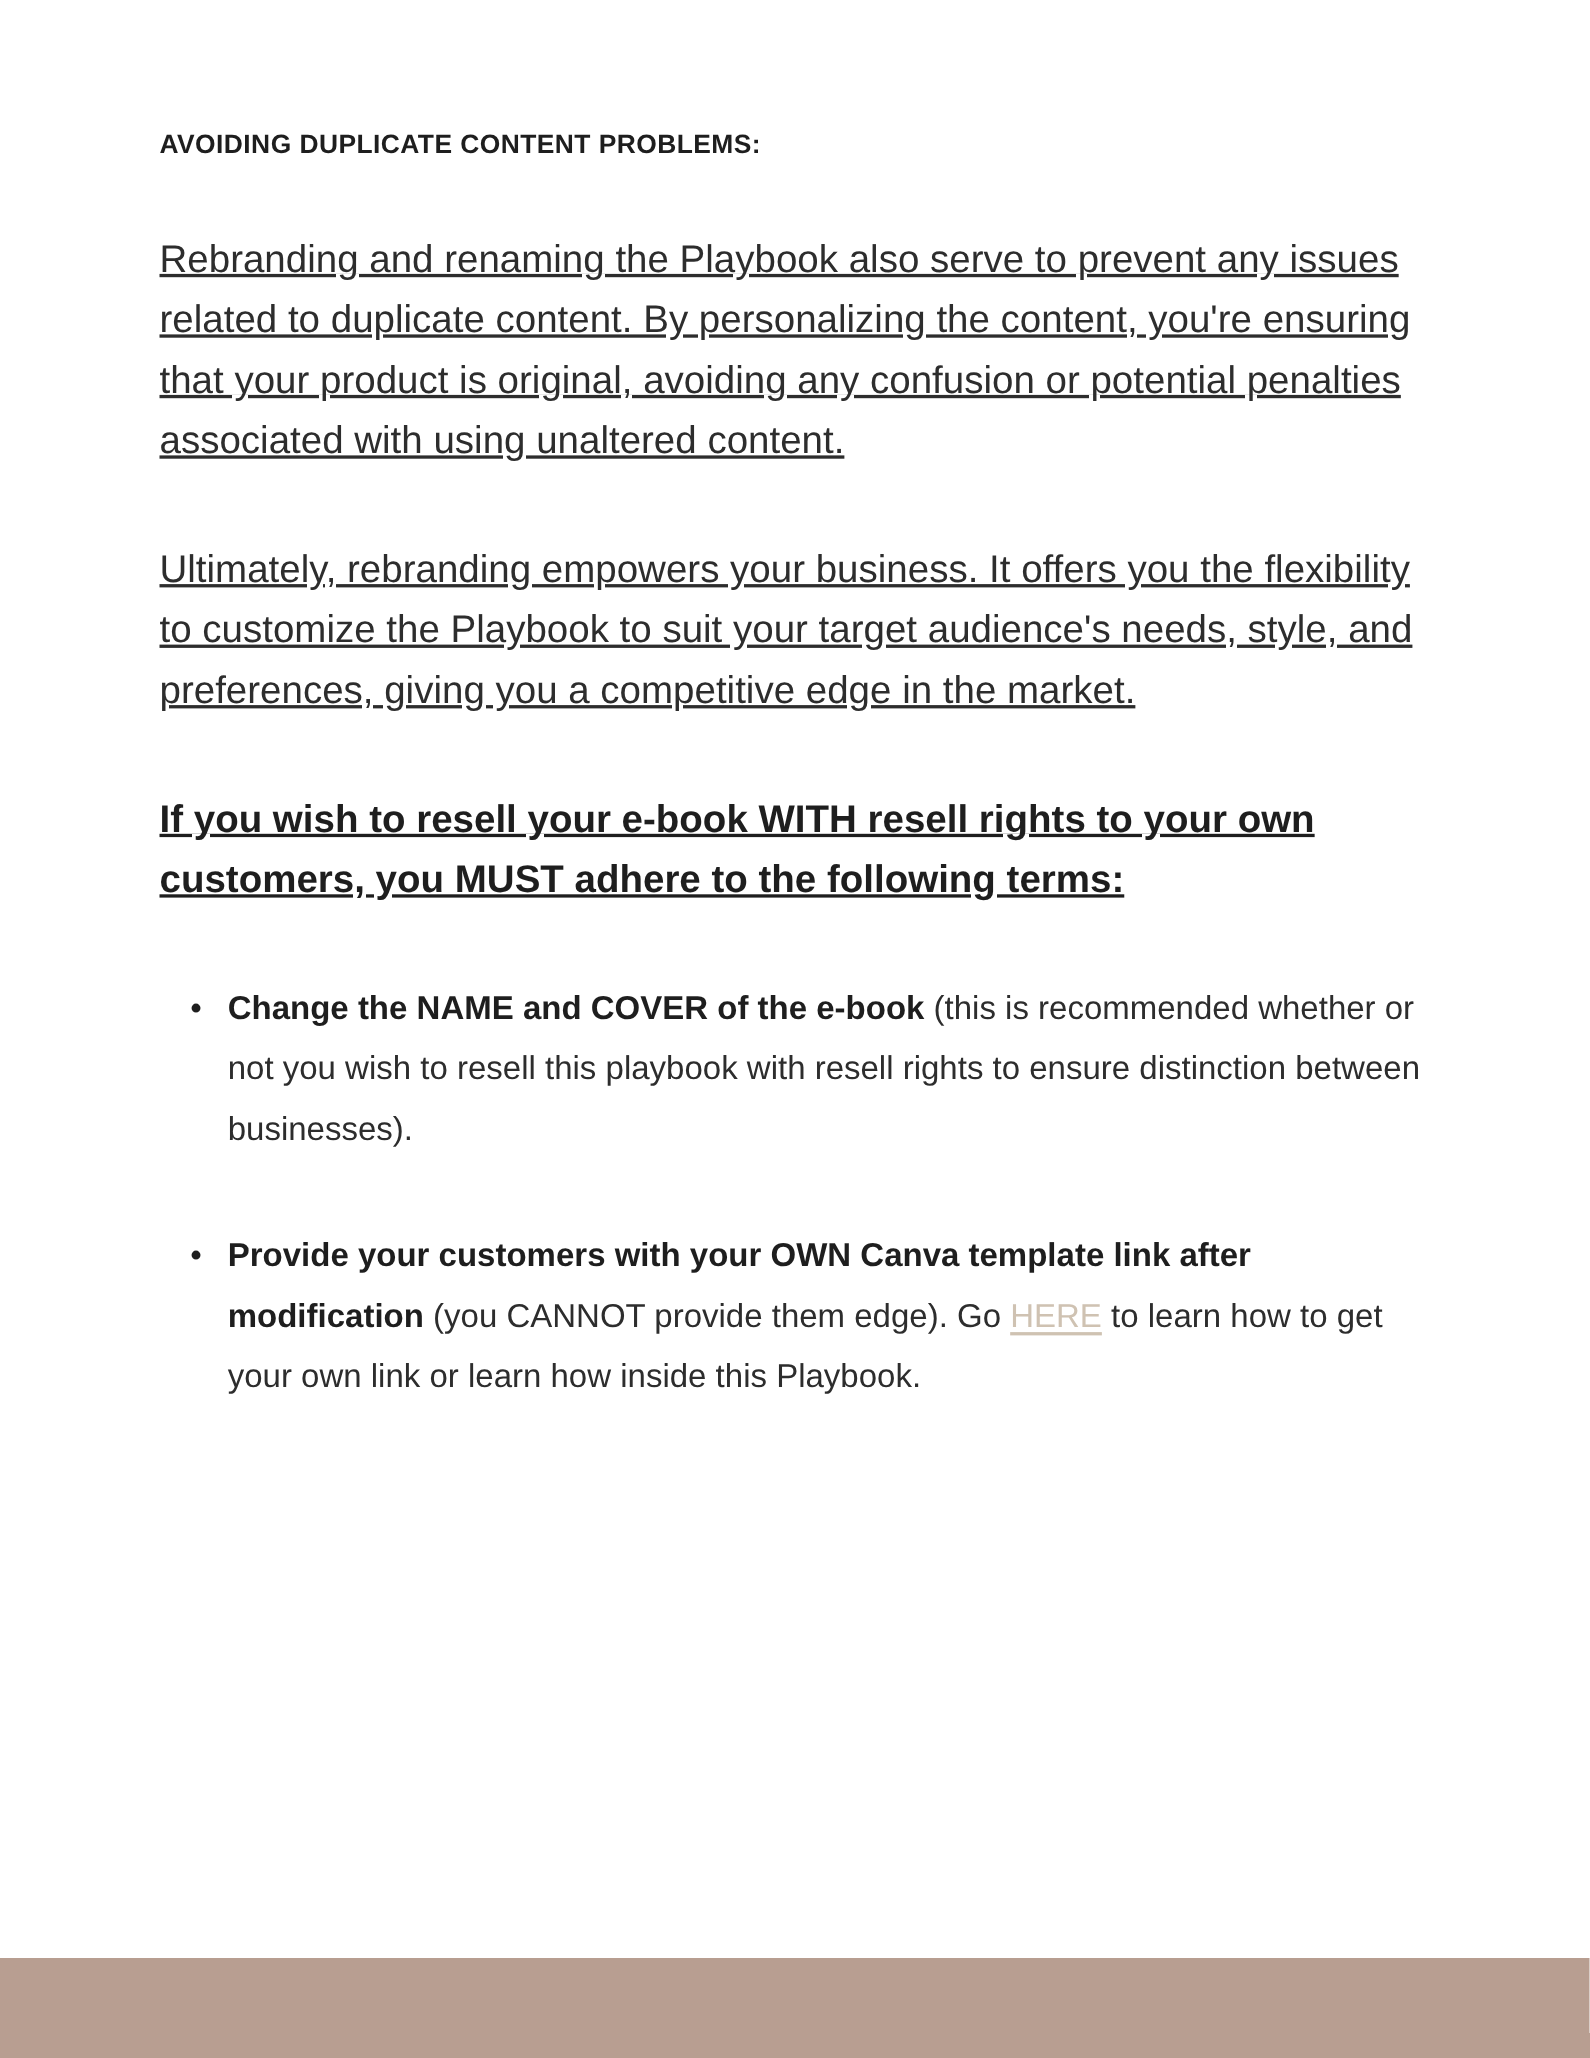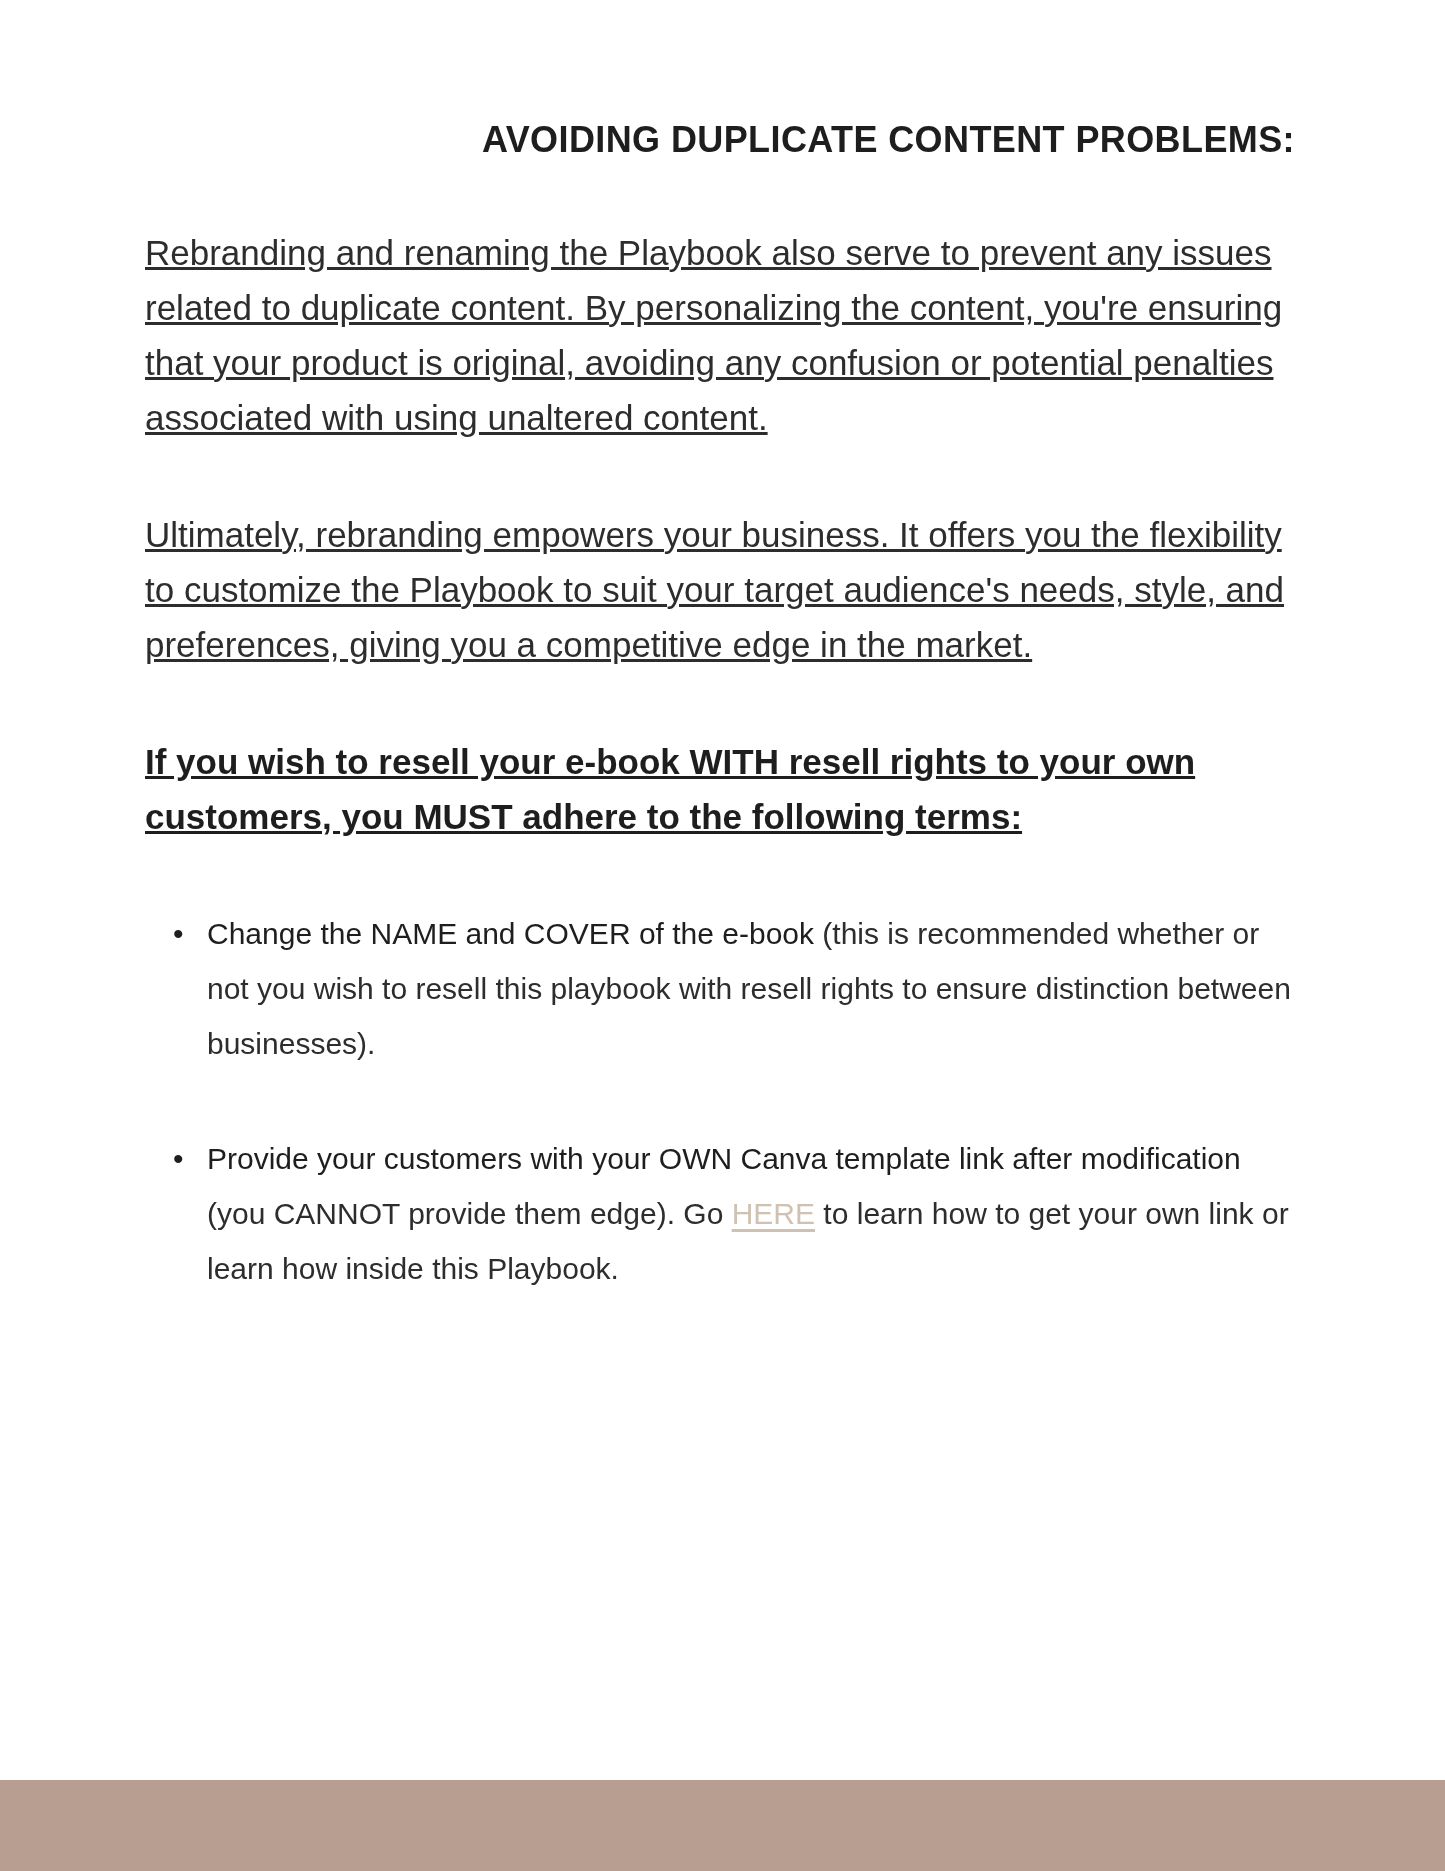--- a/index.html
+++ b/index.html
@@ -18,27 +18,26 @@
     position: relative;
     width: 100%;
     height: 100%;
     background: var(--background, #ffffff);
   }
   .content {
     padding: 116px 150px 0 145px;
     box-sizing: border-box;
   }
   h2.section-heading {
-    font-size: 36px;
+    font-size: 24px;
     font-weight: bold;
     line-height: 1.35;
     letter-spacing: 0.4px;
     color: var(--text-heading, #1e1e1e);
     margin: 0 0 60px 0;
-    text-align: right;
   }
   h2.section-heading.accent {
     color: var(--accent-red, #e05a52);
   }
   p.body-text {
     font-size: 35px;
     line-height: 55px;
     color: var(--text-body, #2d2d2d);
     margin: 0 0 62px 0;
     text-decoration: underline;
@@ -60,21 +59,21 @@
     color: var(--text-body, #2d2d2d);
     margin-bottom: 60px;
   }
   ul.terms-list li .bullet-dot {
     position: absolute;
     left: 0;
     top: 0;
     color: var(--text-heading, #1e1e1e);
   }
   .run-bold {
-    font-weight: normal;
+    font-weight: bold;
     color: var(--text-heading, #1e1e1e);
   }
   a.inline-link {
     font-weight: normal;
     color: var(--link-tan, #cfc2b2);
     text-decoration: underline;
     text-decoration-thickness: 3px;
     text-underline-offset: 5px;
     cursor: pointer;
   }

